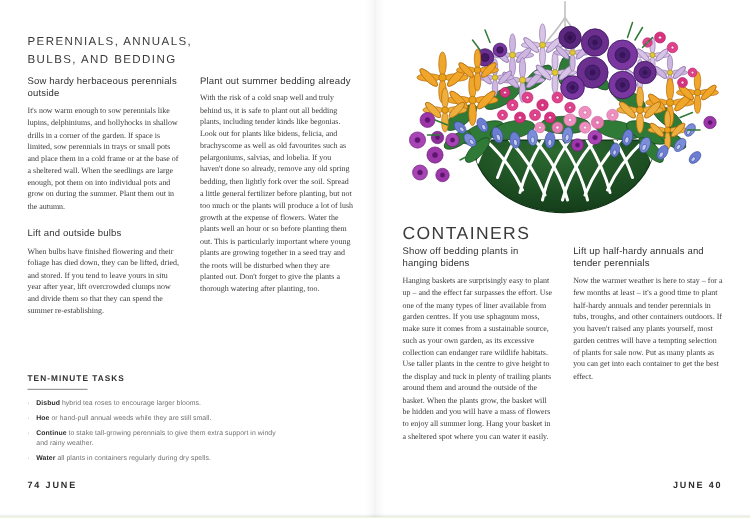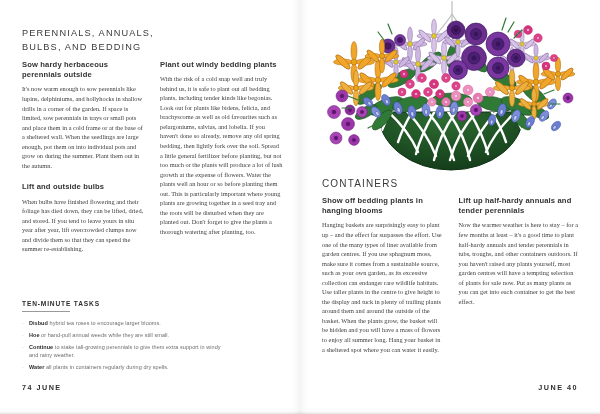--- a/index.html
+++ b/index.html
@@ -74,21 +74,21 @@
     width: 262px;
     display: flex;
     gap: 15px;
   }
   .col { width: 123px; }
 
   h3.sub {
     margin: 0 0 4px 0;
     font-size: 7.6px;
     line-height: 10.2px;
-    font-weight: 700;
+    font-weight: 400;
     letter-spacing: 0.15px;
     color: #333333;
   }
   h3.sub.gap { margin-top: 12px; }
 
   p.body {
     margin: 0 0 7px 0;
     font-family: "Liberation Serif", serif;
     font-size: 6.35px;
     line-height: 9.55px;
@@ -151,21 +151,21 @@
     color: #2e2e2e;
   }
   .folio-left  { left: 22px; margin-top: 14px; }
   .folio-right { right: 22px; }
 
   
   .section-title-right {
     position: absolute;
     left: 22px;
     top: 178px;
-    font-size: 10px;
+    font-size: 14px;
     letter-spacing: 1.15px;
     color: #3a3a3a;
     text-transform: uppercase;
   }
   .cols-right {
     position: absolute;
     left: 22px;
     top: 196px;
     width: 258px;
     display: flex;
@@ -196,21 +196,21 @@
 
       <div class="col">
         <h3 class="sub">Sow hardy herbaceous perennials outside</h3>
         <p class="body">It's now warm enough to sow perennials like lupins, delphiniums, and hollyhocks in shallow drills in a corner of the garden. If space is limited, sow perennials in trays or small pots and place them in a cold frame or at the base of a sheltered wall. When the seedlings are large enough, pot them on into individual pots and grow on during the summer. Plant them out in the autumn.</p>
 
         <h3 class="sub gap">Lift and outside bulbs</h3>
         <p class="body">When bulbs have finished flowering and their foliage has died down, they can be lifted, dried, and stored. If you tend to leave yours in situ year after year, lift overcrowded clumps now and divide them so that they can spend the summer re-establishing.</p>
       </div>
 
       <div class="col">
-        <h3 class="sub">Plant out windy bedding plants</h3>
+        <h3 class="sub">Plant out summer bedding already</h3>
         <p class="body">With the risk of a cold snap well and truly behind us, it is safe to plant out all bedding plants, including tender kinds like begonias. Look out for plants like bidens, felicia, and brachyscome as well as old favourites such as pelargoniums, salvias, and lobelia. If you haven't done so already, remove any old spring bedding, then lightly fork over the soil. Spread a little general fertilizer before planting, but not too much or the plants will produce a lot of lush growth at the expense of flowers. Water the plants well an hour or so before planting them out. This is particularly important where young plants are growing together in a seed tray and the roots will be disturbed when they are planted out. Don't forget to give the plants a thorough watering after planting, too.</p>
       </div>
 
     </div>
 
     <div id="tasks">
       <div class="tasks-head">TEN-MINUTE TASKS</div>
       <div class="rule"></div>
       <ul class="task-list">
         <li>
@@ -788,21 +788,21 @@
           <path d="M216 112 L226 110"></path>
             <path d="M70 124 L62 128"></path>
         </g>
       </svg>
     </div>
 
     <div class="section-title-right">CONTAINERS</div>
 
     <div class="cols-right">
       <div class="col">
-        <h3 class="sub">Show off bedding plants in hanging blooms</h3>
+        <h3 class="sub">Show off bedding plants in hanging bidens</h3>
         <p class="body">Hanging baskets are surprisingly easy to plant up – and the effect far surpasses the effort. Use one of the many types of liner available from garden centres. If you use sphagnum moss, make sure it comes from a sustainable source, such as your own garden, as its excessive collection can endanger rare wildlife habitats. Use taller plants in the centre to give height to the display and tuck in plenty of trailing plants around them and around the outside of the basket. When the plants grow, the basket will be hidden and you will have a mass of flowers to enjoy all summer long. Hang your basket in a sheltered spot where you can water it easily.</p>
       </div>
       <div class="col">
         <h3 class="sub">Lift up half-hardy annuals and tender perennials</h3>
         <p class="body">Now the warmer weather is here to stay – for a few months at least – it's a good time to plant half-hardy annuals and tender perennials in tubs, troughs, and other containers outdoors. If you haven't raised any plants yourself, most garden centres will have a tempting selection of plants for sale now. Put as many plants as you can get into each container to get the best effect.</p>
       </div>
     </div>
 
     <div class="folio folio-right">JUNE 40</div>
   </div>

